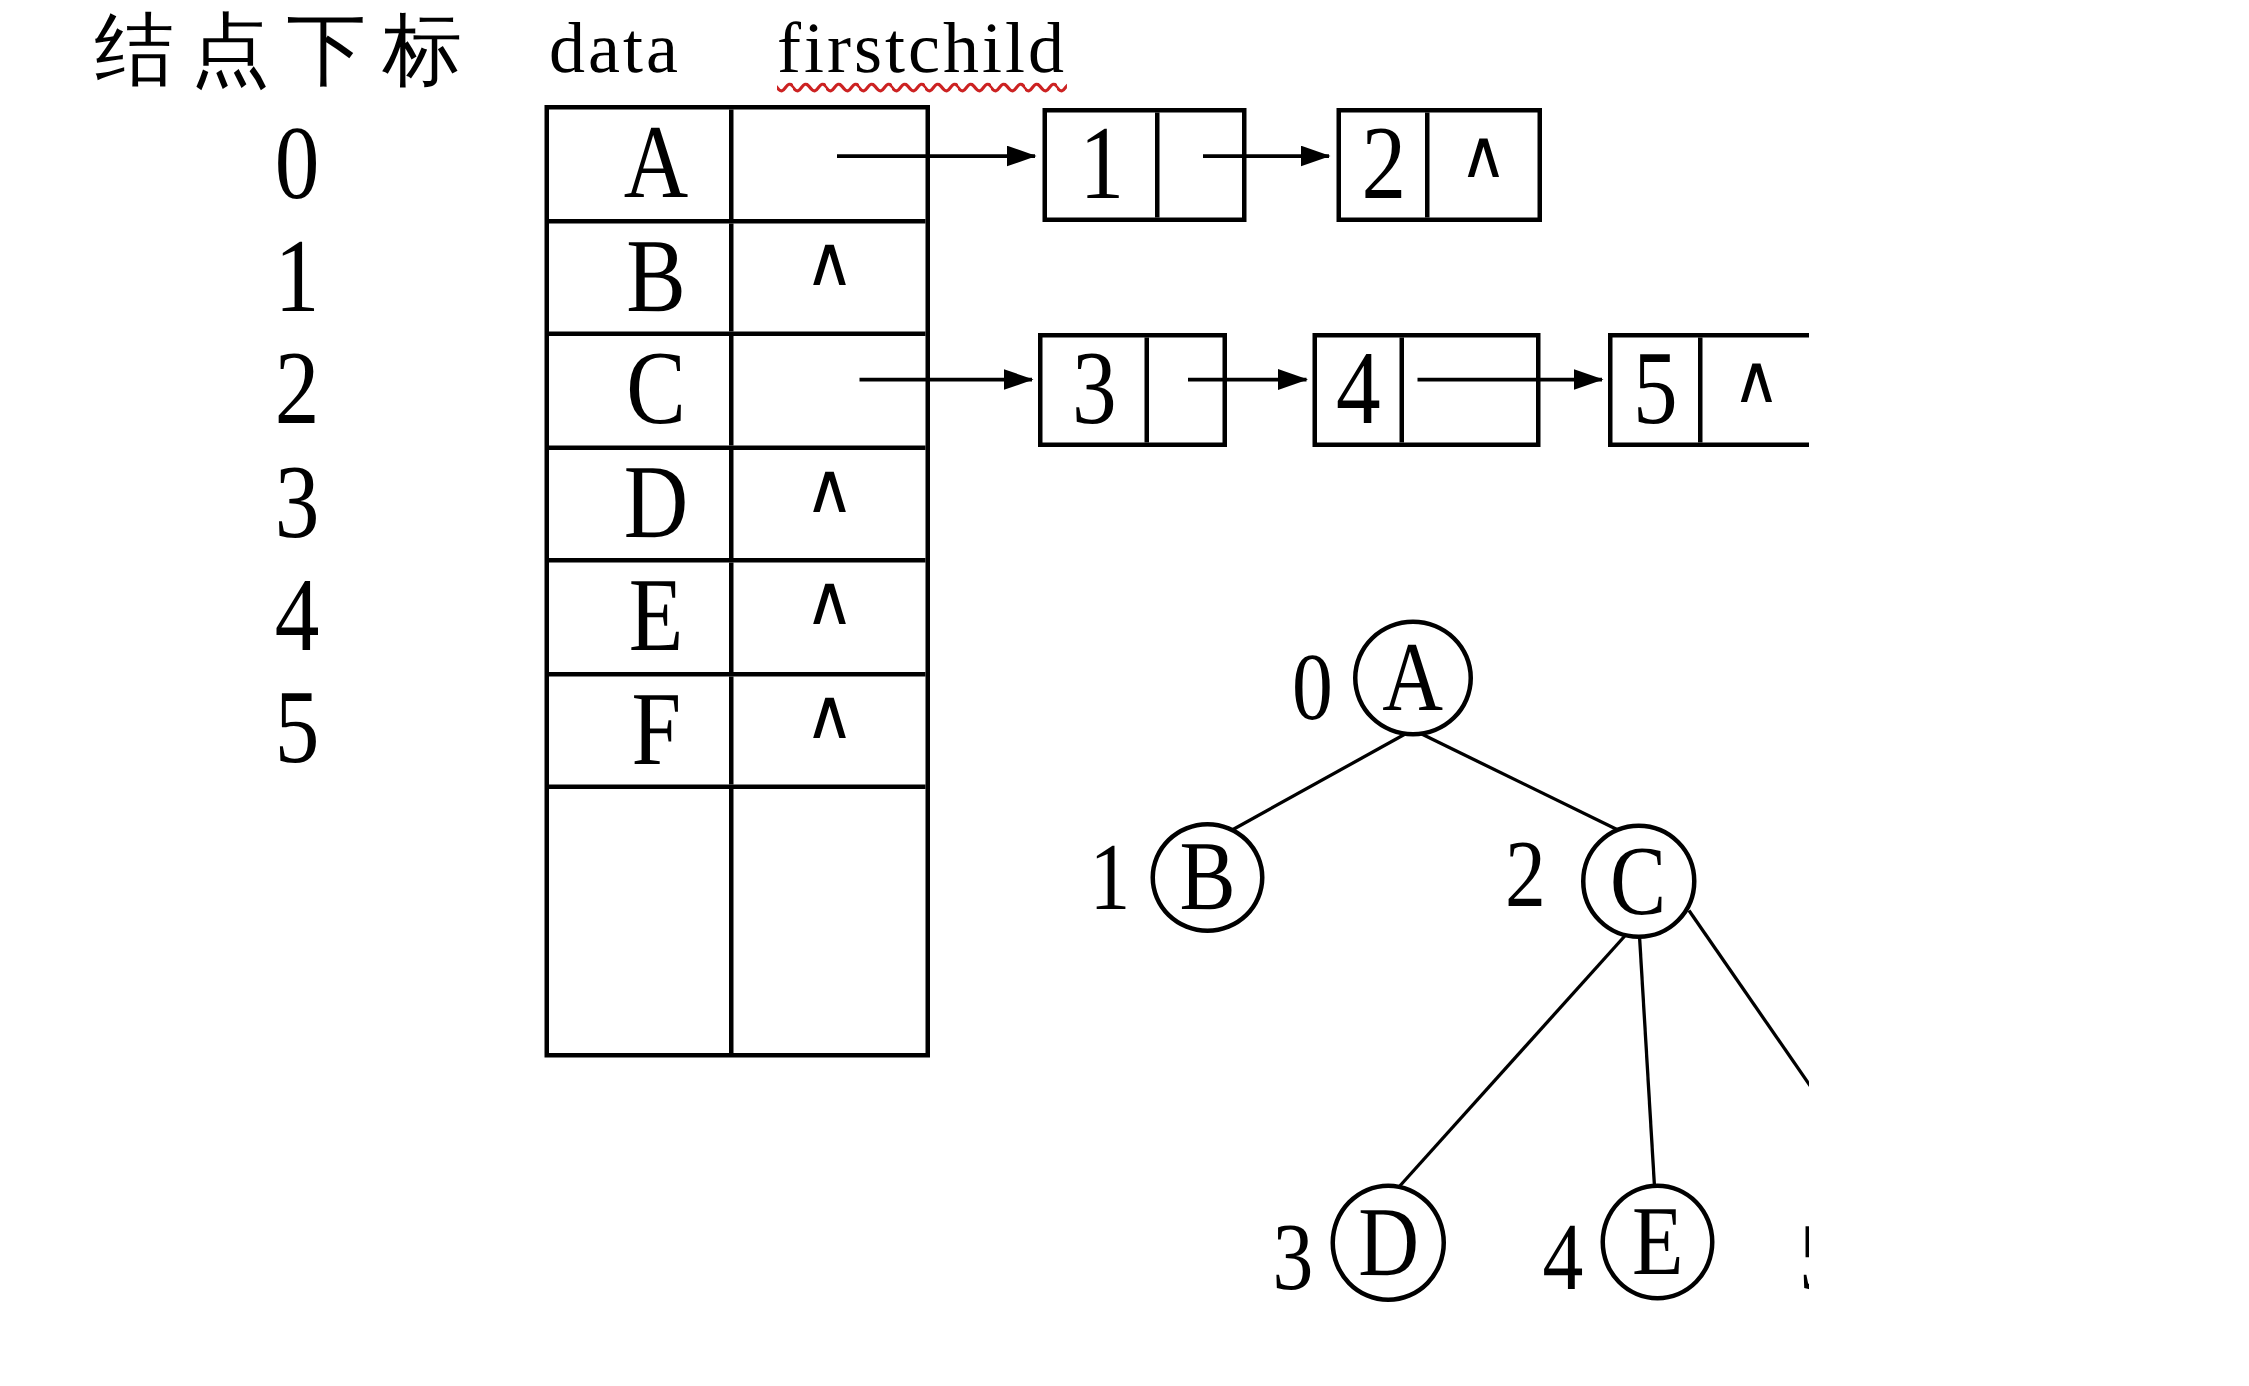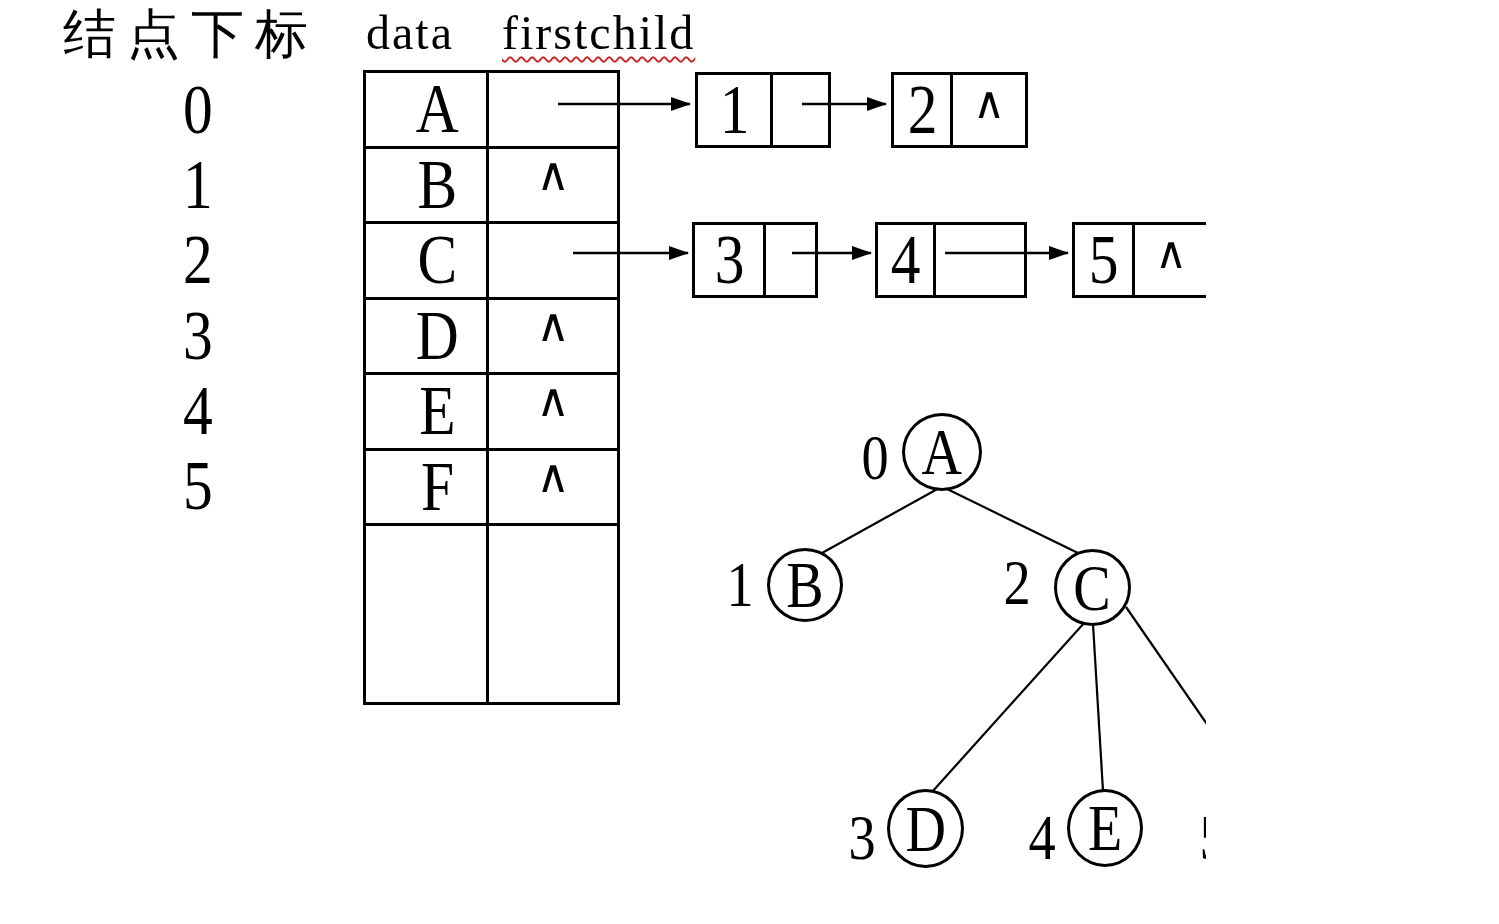--- a/index.html
+++ b/index.html
@@ -4,21 +4,21 @@
 <style>
   html,body{margin:0;padding:0;background:#ffffff;}
   .canvas{
     position:relative;width:1206px;height:924px;background:#ffffff;
     font-family:"Liberation Serif","DejaVu Serif",serif;color:#000;overflow:hidden;
   }
   
   .hdr{position:absolute;white-space:nowrap;}
   .hdr-cjk{left:63px;top:6px;font-size:53px;letter-spacing:11px;line-height:56px;}
   .hdr-data{left:366px;top:7px;font-size:48px;letter-spacing:2px;line-height:52px;}
-  .hdr-fc{left:502px;top:7px;font-size:48px;letter-spacing:2px;line-height:52px;
+  .hdr-fc{left:518px;top:7px;font-size:48px;letter-spacing:2px;line-height:52px;
           text-decoration:underline;text-decoration-style:wavy;
           text-decoration-color:#cc2222;text-decoration-thickness:2px;text-underline-offset:7px;}
   
   .idx{position:absolute;left:160px;width:76px;height:74px;line-height:74px;
        text-align:center;font-size:70px;transform:scaleX(.85);}
   
   .atable{position:absolute;left:363px;top:70px;width:257px;height:635px;
           border:3px solid #000;box-sizing:border-box;display:flex;flex-direction:column;}
   .arow{display:flex;height:75.5px;border-bottom:3px solid #000;box-sizing:border-box;flex:none;}
   .arow.empty{flex:1;border-bottom:none;height:auto;}

